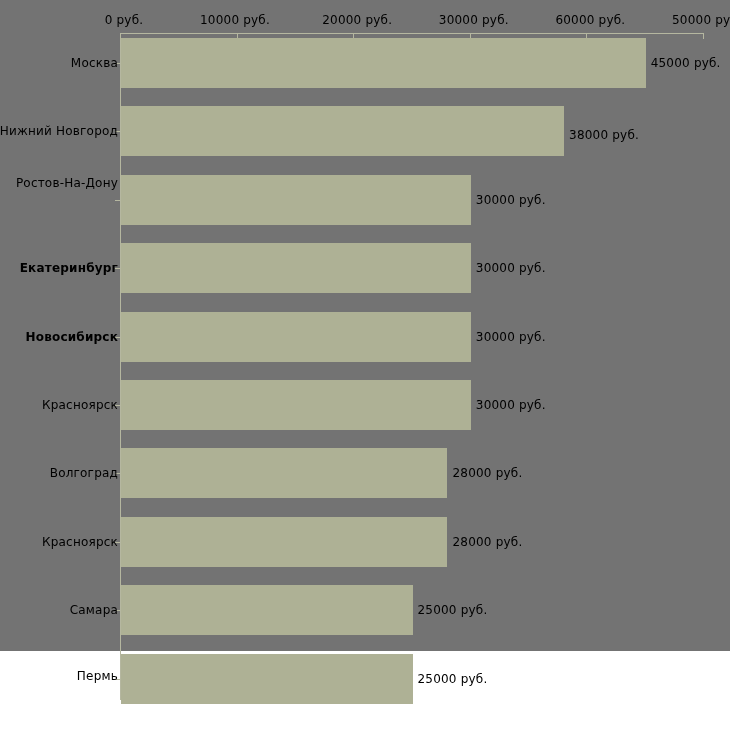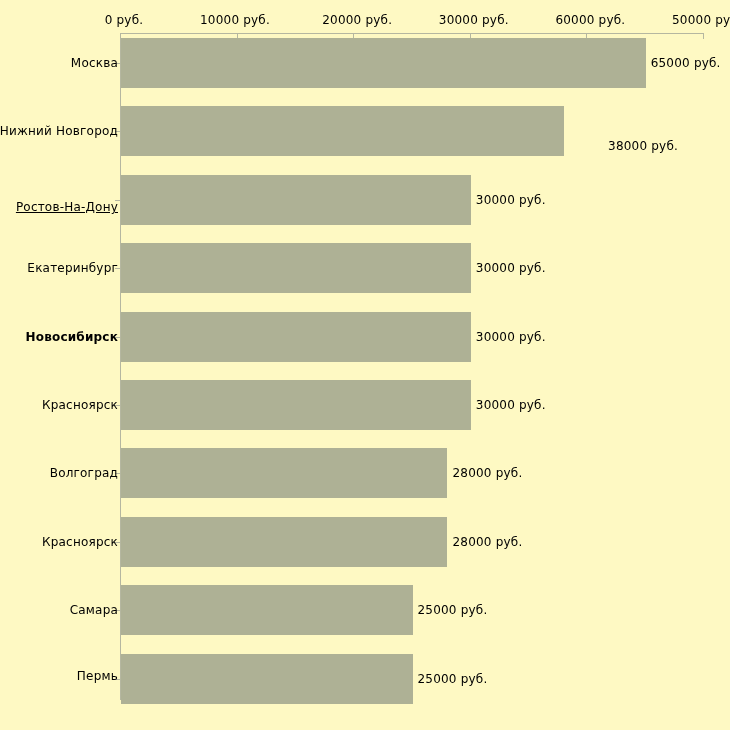--- a/index.html
+++ b/index.html
@@ -11,22 +11,22 @@
     width: 730px;
     height: 730px;
     background: #ffffff;
     font-family: "DejaVu Sans", sans-serif;
     overflow: hidden;
   }
 
   #chart-root {
     position: relative;
     width: 730px;
-    height: 730px;
-    background: #fef9c3;
+    height: 651px;
+    background: #737373;
   }
 
   
   .plot-area {
     position: absolute;
     left: 0;
     top: 0;
     width: 730px;
     height: 730px;
   }
@@ -148,22 +148,22 @@
         <div class="y-tick" style="top: 405px;"></div>
         <div class="y-tick" style="top: 473.4px;"></div>
         <div class="y-tick" style="top: 541.8px;"></div>
         <div class="y-tick" style="top: 610.2px;"></div>
         <div class="y-tick" style="top: 678.6px;"></div>
       </div>
 
     <div id="cat-labels">
         <div class="cat-label" style="top: 63px;">Москва</div>
         <div class="cat-label" style="top: 131.4px;">Нижний Новгород</div>
-        <div class="cat-label" style="top: 207px; text-decoration: underline;">Ростов-На-Дону</div>
-        <div class="cat-label" style="top: 268.2px;">Екатеринбург</div>
+        <div class="cat-label" style="top: 183px;">Ростов-На-Дону</div>
+        <div class="cat-label" style="top: 268.2px; font-weight: bold;">Екатеринбург</div>
         <div class="cat-label" style="top: 336.6px; font-weight: bold;">Новосибирск</div>
         <div class="cat-label" style="top: 405px;">Красноярск</div>
         <div class="cat-label" style="top: 473.4px;">Волгоград</div>
         <div class="cat-label" style="top: 541.8px;">Красноярск</div>
         <div class="cat-label" style="top: 610.2px;">Самара</div>
         <div class="cat-label" style="top: 676px;">Пермь</div>
       </div>
 
     <div id="bars">
         <div class="bar" title="Москва — 45000 руб." style="top: 38px; height: 50px; width: 524.7px; background: rgb(174, 177, 149);"></div>
@@ -172,22 +172,22 @@
         <div class="bar" title="Екатеринбург — 30000 руб." style="top: 243.2px; height: 50px; width: 349.8px; background: rgb(174, 177, 149);"></div>
         <div class="bar" title="Новосибирск — 30000 руб." style="top: 311.6px; height: 50px; width: 349.8px; background: rgb(174, 177, 149);"></div>
         <div class="bar" title="Красноярск — 30000 руб." style="top: 380px; height: 50px; width: 349.8px; background: rgb(174, 177, 149);"></div>
         <div class="bar" title="Волгоград — 28000 руб." style="top: 448.4px; height: 50px; width: 326.48px; background: rgb(174, 177, 149);"></div>
         <div class="bar" title="Челябинск — 28000 руб." style="top: 516.8px; height: 50px; width: 326.48px; background: rgb(174, 177, 149);"></div>
         <div class="bar" title="Самара — 25000 руб." style="top: 585.2px; height: 50px; width: 291.5px; background: rgb(174, 177, 149);"></div>
         <div class="bar" title="Пермь — 25000 руб." style="top: 653.6px; height: 50px; width: 291.5px; background: rgb(174, 177, 149);"></div>
       </div>
 
     <div id="bar-values">
-        <div class="bar-value" style="left: 650.7px; top: 63px;">65000 руб.</div>
-        <div class="bar-value" style="left: 569.08px; top: 146px; margin-left: 39px;">38000 руб.</div>
+        <div class="bar-value" style="left: 650.7px; top: 63px;">45000 руб.</div>
+        <div class="bar-value" style="left: 569.08px; top: 135px;">38000 руб.</div>
         <div class="bar-value" style="left: 475.8px; top: 199.8px;">30000 руб.</div>
         <div class="bar-value" style="left: 475.8px; top: 268.2px;">30000 руб.</div>
         <div class="bar-value" style="left: 475.8px; top: 336.6px;">30000 руб.</div>
         <div class="bar-value" style="left: 475.8px; top: 405px;">30000 руб.</div>
         <div class="bar-value" style="left: 452.48px; top: 473.4px;">28000 руб.</div>
         <div class="bar-value" style="left: 452.48px; top: 541.8px;">28000 руб.</div>
         <div class="bar-value" style="left: 417.5px; top: 610.2px;">25000 руб.</div>
         <div class="bar-value" style="left: 417.5px; top: 678.6px;">25000 руб.</div>
       </div>
 

